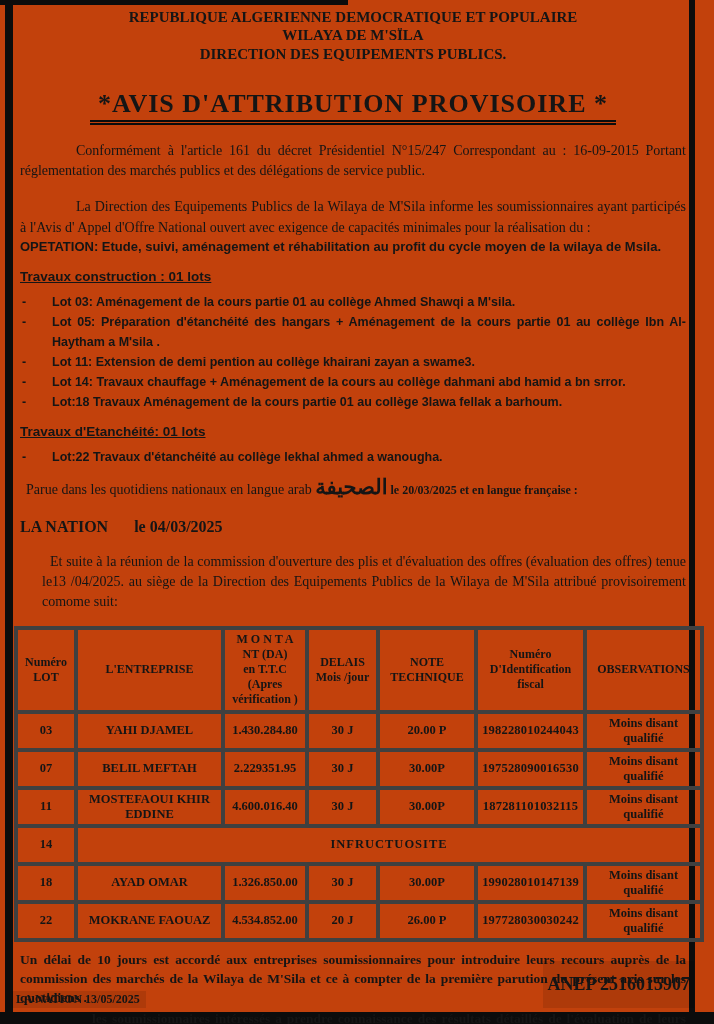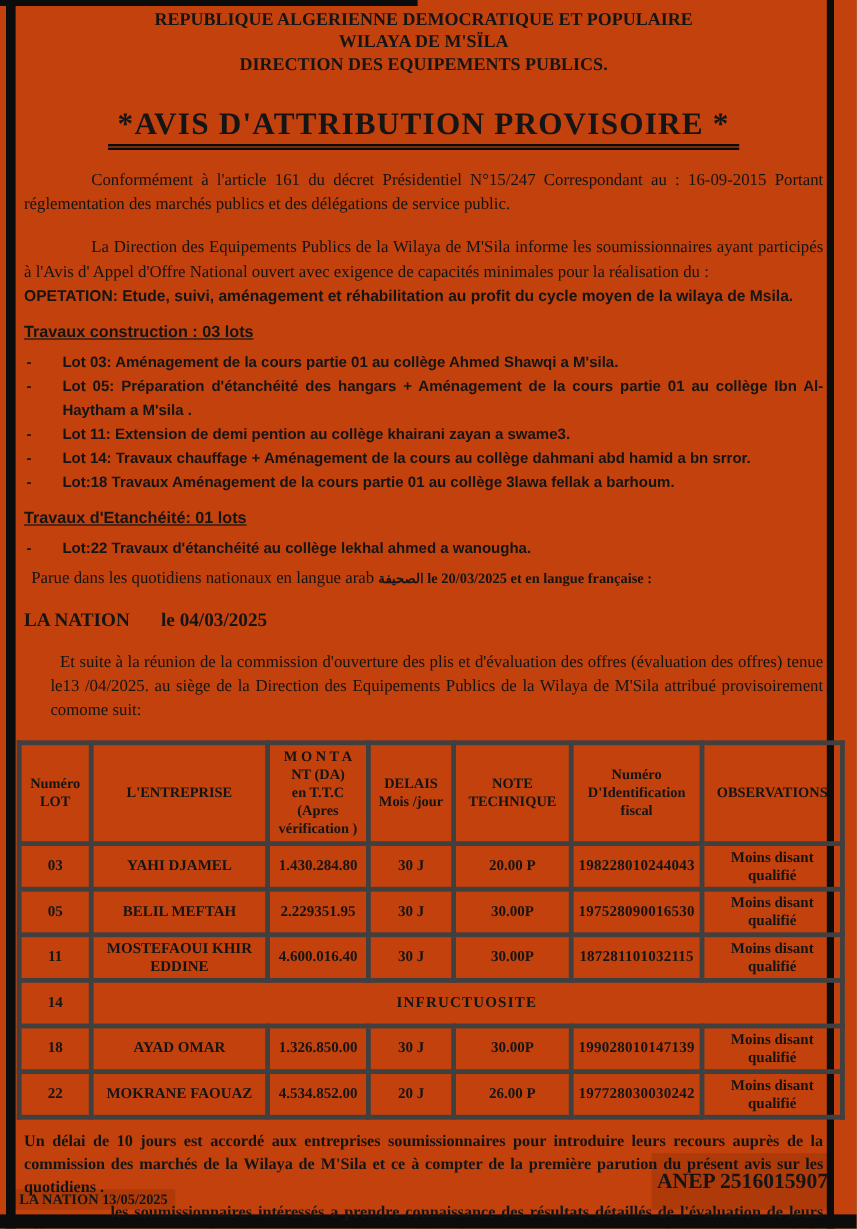--- a/index.html
+++ b/index.html
@@ -46,21 +46,21 @@
   .lot-item{
     display:flex;gap:0;
     font-family:"Liberation Sans", sans-serif;
     font-weight:bold;font-size:12.5px;line-height:1.6;
     text-align:justify;
   }
   .lot-item .dash{flex:0 0 30px;padding-left:2px;}
   .lot-item .txt{flex:1;}
 
   .parue{font-size:14px;margin-top:8px;padding-left:6px;}
-  .parue .arabic{font-weight:bold;font-size:11px;}
+  .parue .arabic{font-weight:bold;font-size:21px;}
   .parue .datepart{font-family:Liberation Serif, serif;font-weight:bold;font-size:12px;}
 
   .journal-line{margin-top:18px;font-weight:bold;font-size:16px;}
   .journal-line .jname{margin-right:26px;}
 
   .meeting{font-size:14px;line-height:1.42;text-align:justify;margin:16px 0 0 22px;text-indent:8px;}
 
   table.award{
     border-collapse:collapse;
     margin-top:14px;margin-left:-6px;
@@ -117,21 +117,21 @@
 
     <div class="title-wrap">
       <span class="title">*AVIS D'ATTRIBUTION PROVISOIRE  *</span>
     </div>
 
     <p class="para indent-lg">Conformément à l'article 161 du décret Présidentiel N°15/247 Correspondant au : 16-09-2015  Portant réglementation des marchés publics et des délégations de service public.</p>
 
     <p class="para indent-lg"><span>La Direction des Equipements Publics de la Wilaya de M'Sila informe les soumissionnaires ayant participés  à  l'Avis d' Appel d'Offre National  ouvert avec exigence de capacités minimales pour la réalisation du   :</span></p>
     <p class="para bold-line" style="margin-top:0;">OPETATION: Etude, suivi, aménagement et réhabilitation au profit du cycle moyen de la wilaya de Msila.</p>
 
-    <div class="sec-heading">Travaux construction : 03  lots</div>
+    <div class="sec-heading">Travaux construction : 01  lots</div>
 
     <div class="lot-list">
       <div class="lot-item">
         <span class="dash">-</span>
         <span class="txt">Lot 03: Aménagement de la cours partie 01 au collège Ahmed Shawqi a M'sila.</span>
       </div>
       <div class="lot-item">
         <span class="dash">-</span>
         <span class="txt">Lot 05: Préparation d'étanchéité des hangars + Aménagement de la cours partie 01 au collège Ibn Al-Haytham a M'sila .</span>
       </div>
@@ -200,21 +200,21 @@
         <tr>
           <td>03</td>
           <td>YAHI DJAMEL</td>
           <td>1.430.284.80</td>
           <td>30 J</td>
           <td>20.00  P</td>
           <td class="nif-cell">198228010244043</td>
           <td class="obs-cell">Moins disant qualifié</td>
         </tr>
         <tr>
-          <td>05</td>
+          <td>07</td>
           <td>BELIL MEFTAH</td>
           <td>2.229351.95</td>
           <td>30 J</td>
           <td>30.00P</td>
           <td class="nif-cell">197528090016530</td>
           <td class="obs-cell">Moins disant qualifié</td>
         </tr>
         <tr>
           <td>11</td>
           <td>MOSTEFAOUI KHIR EDDINE</td>

